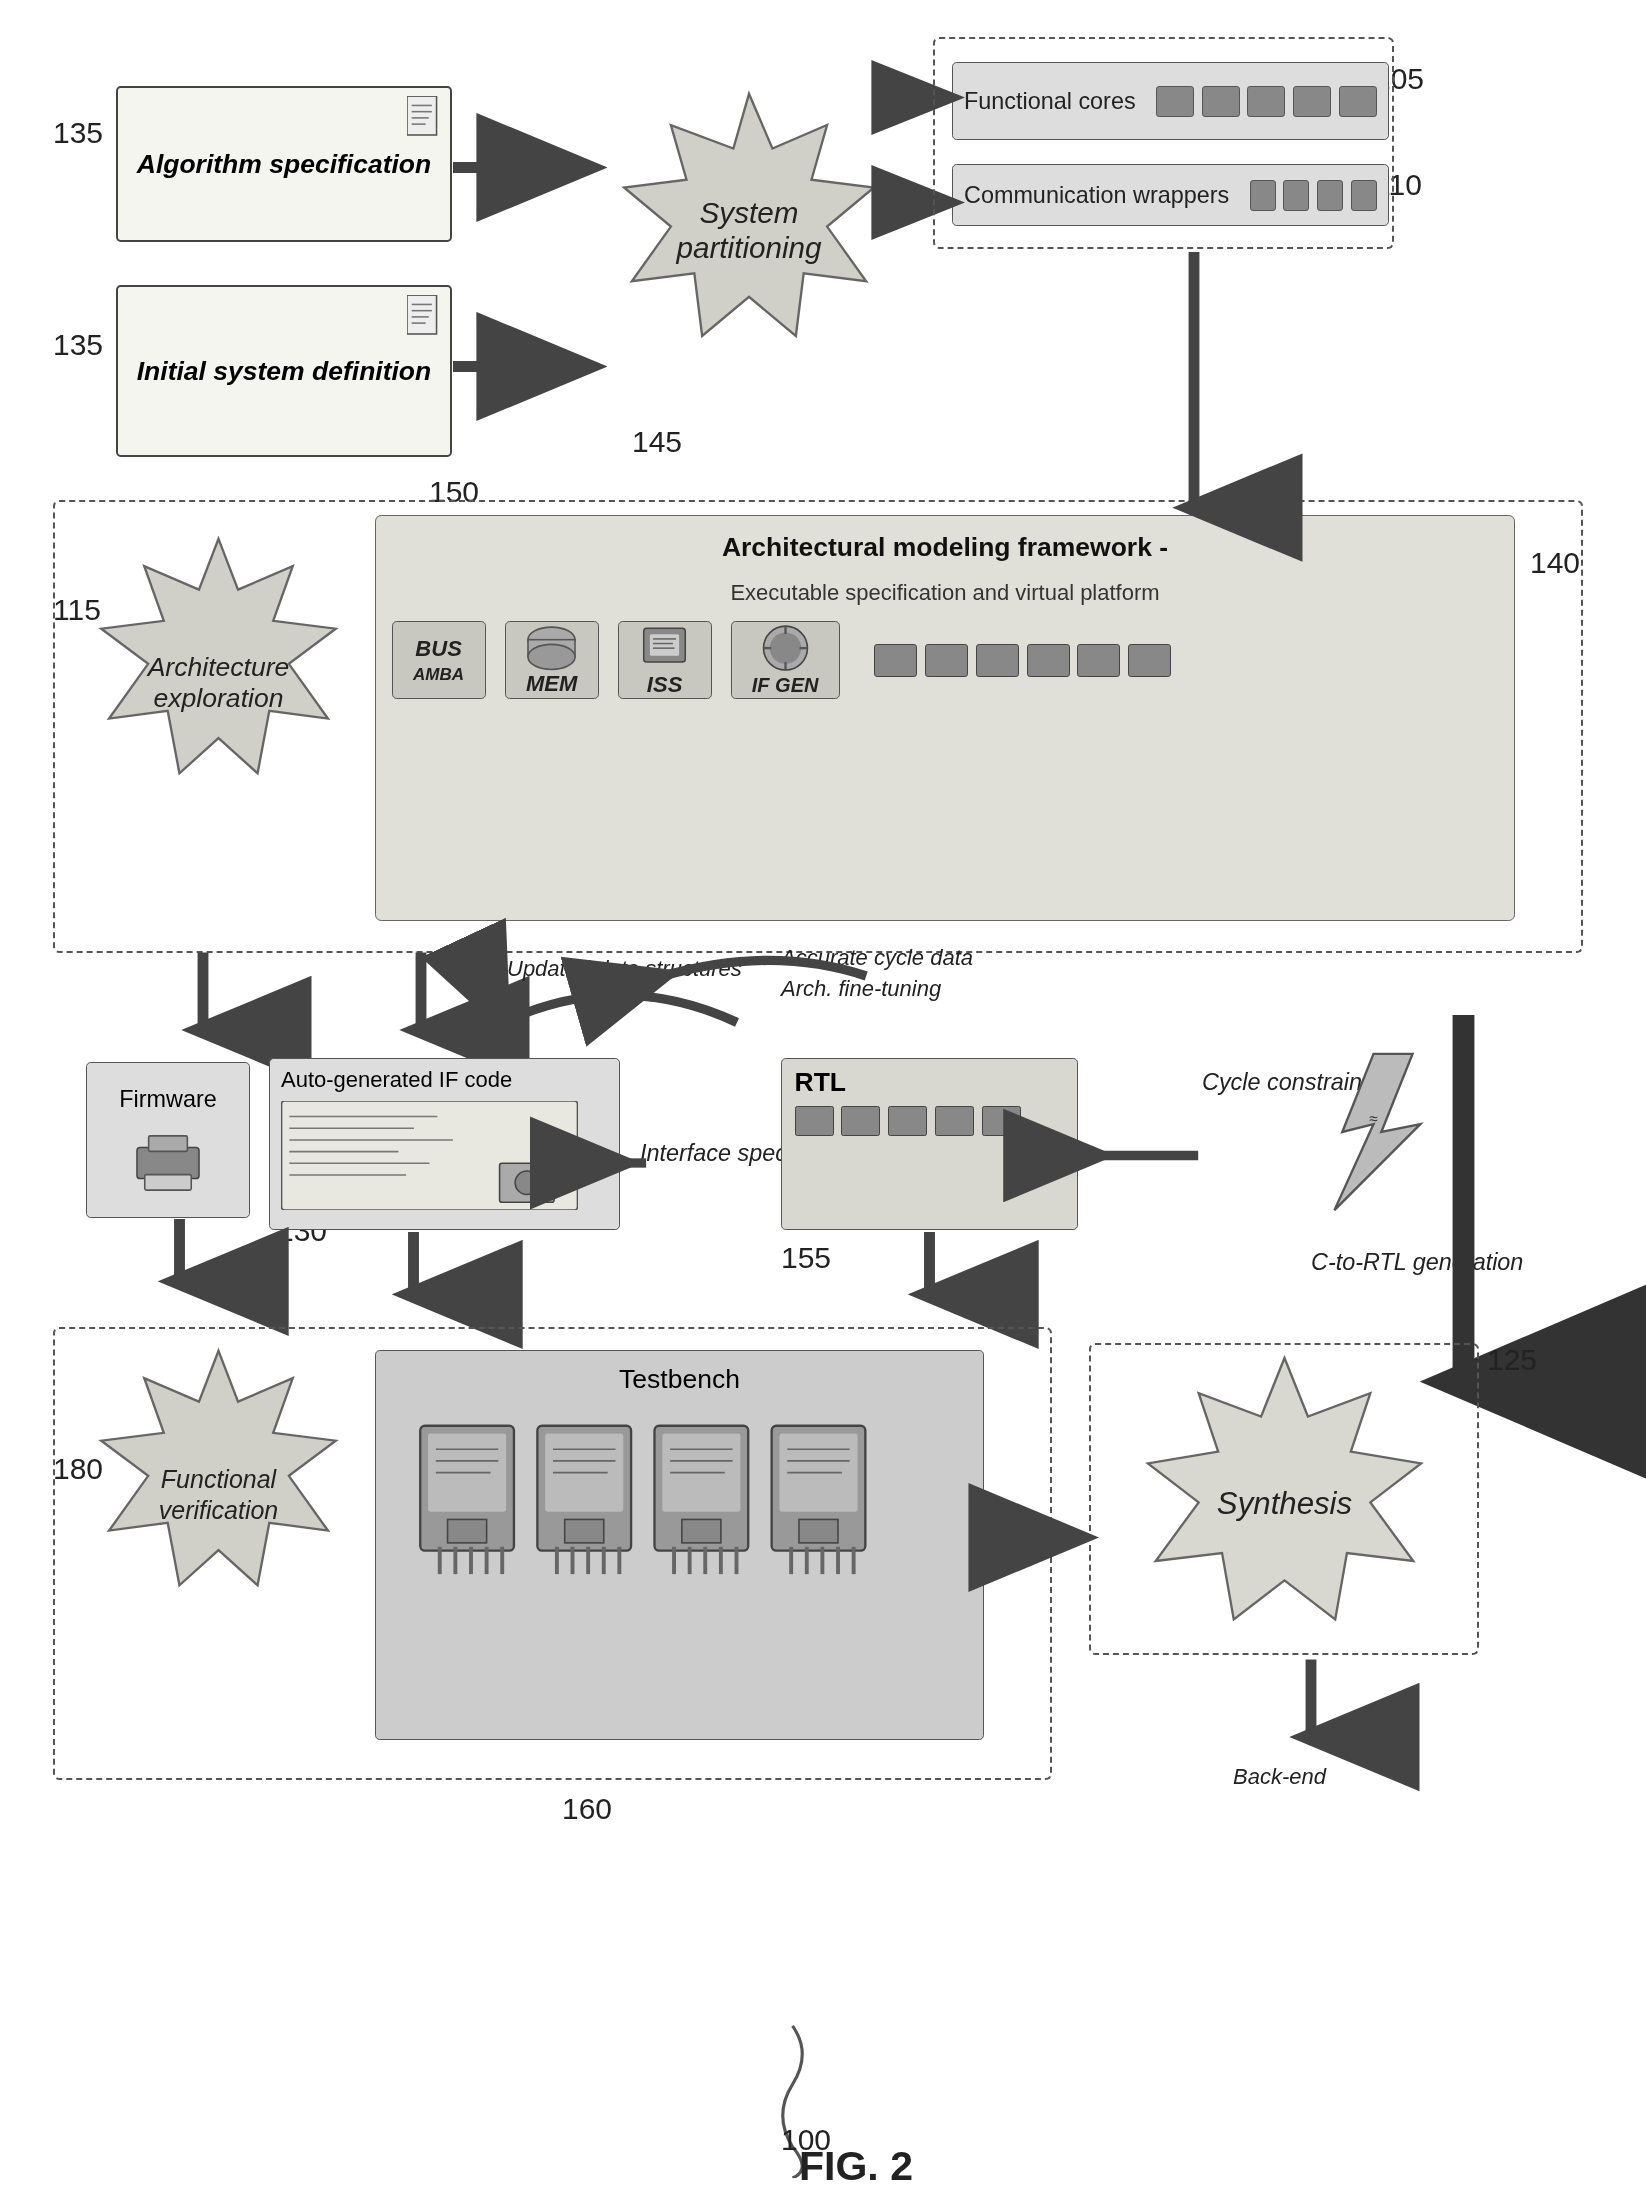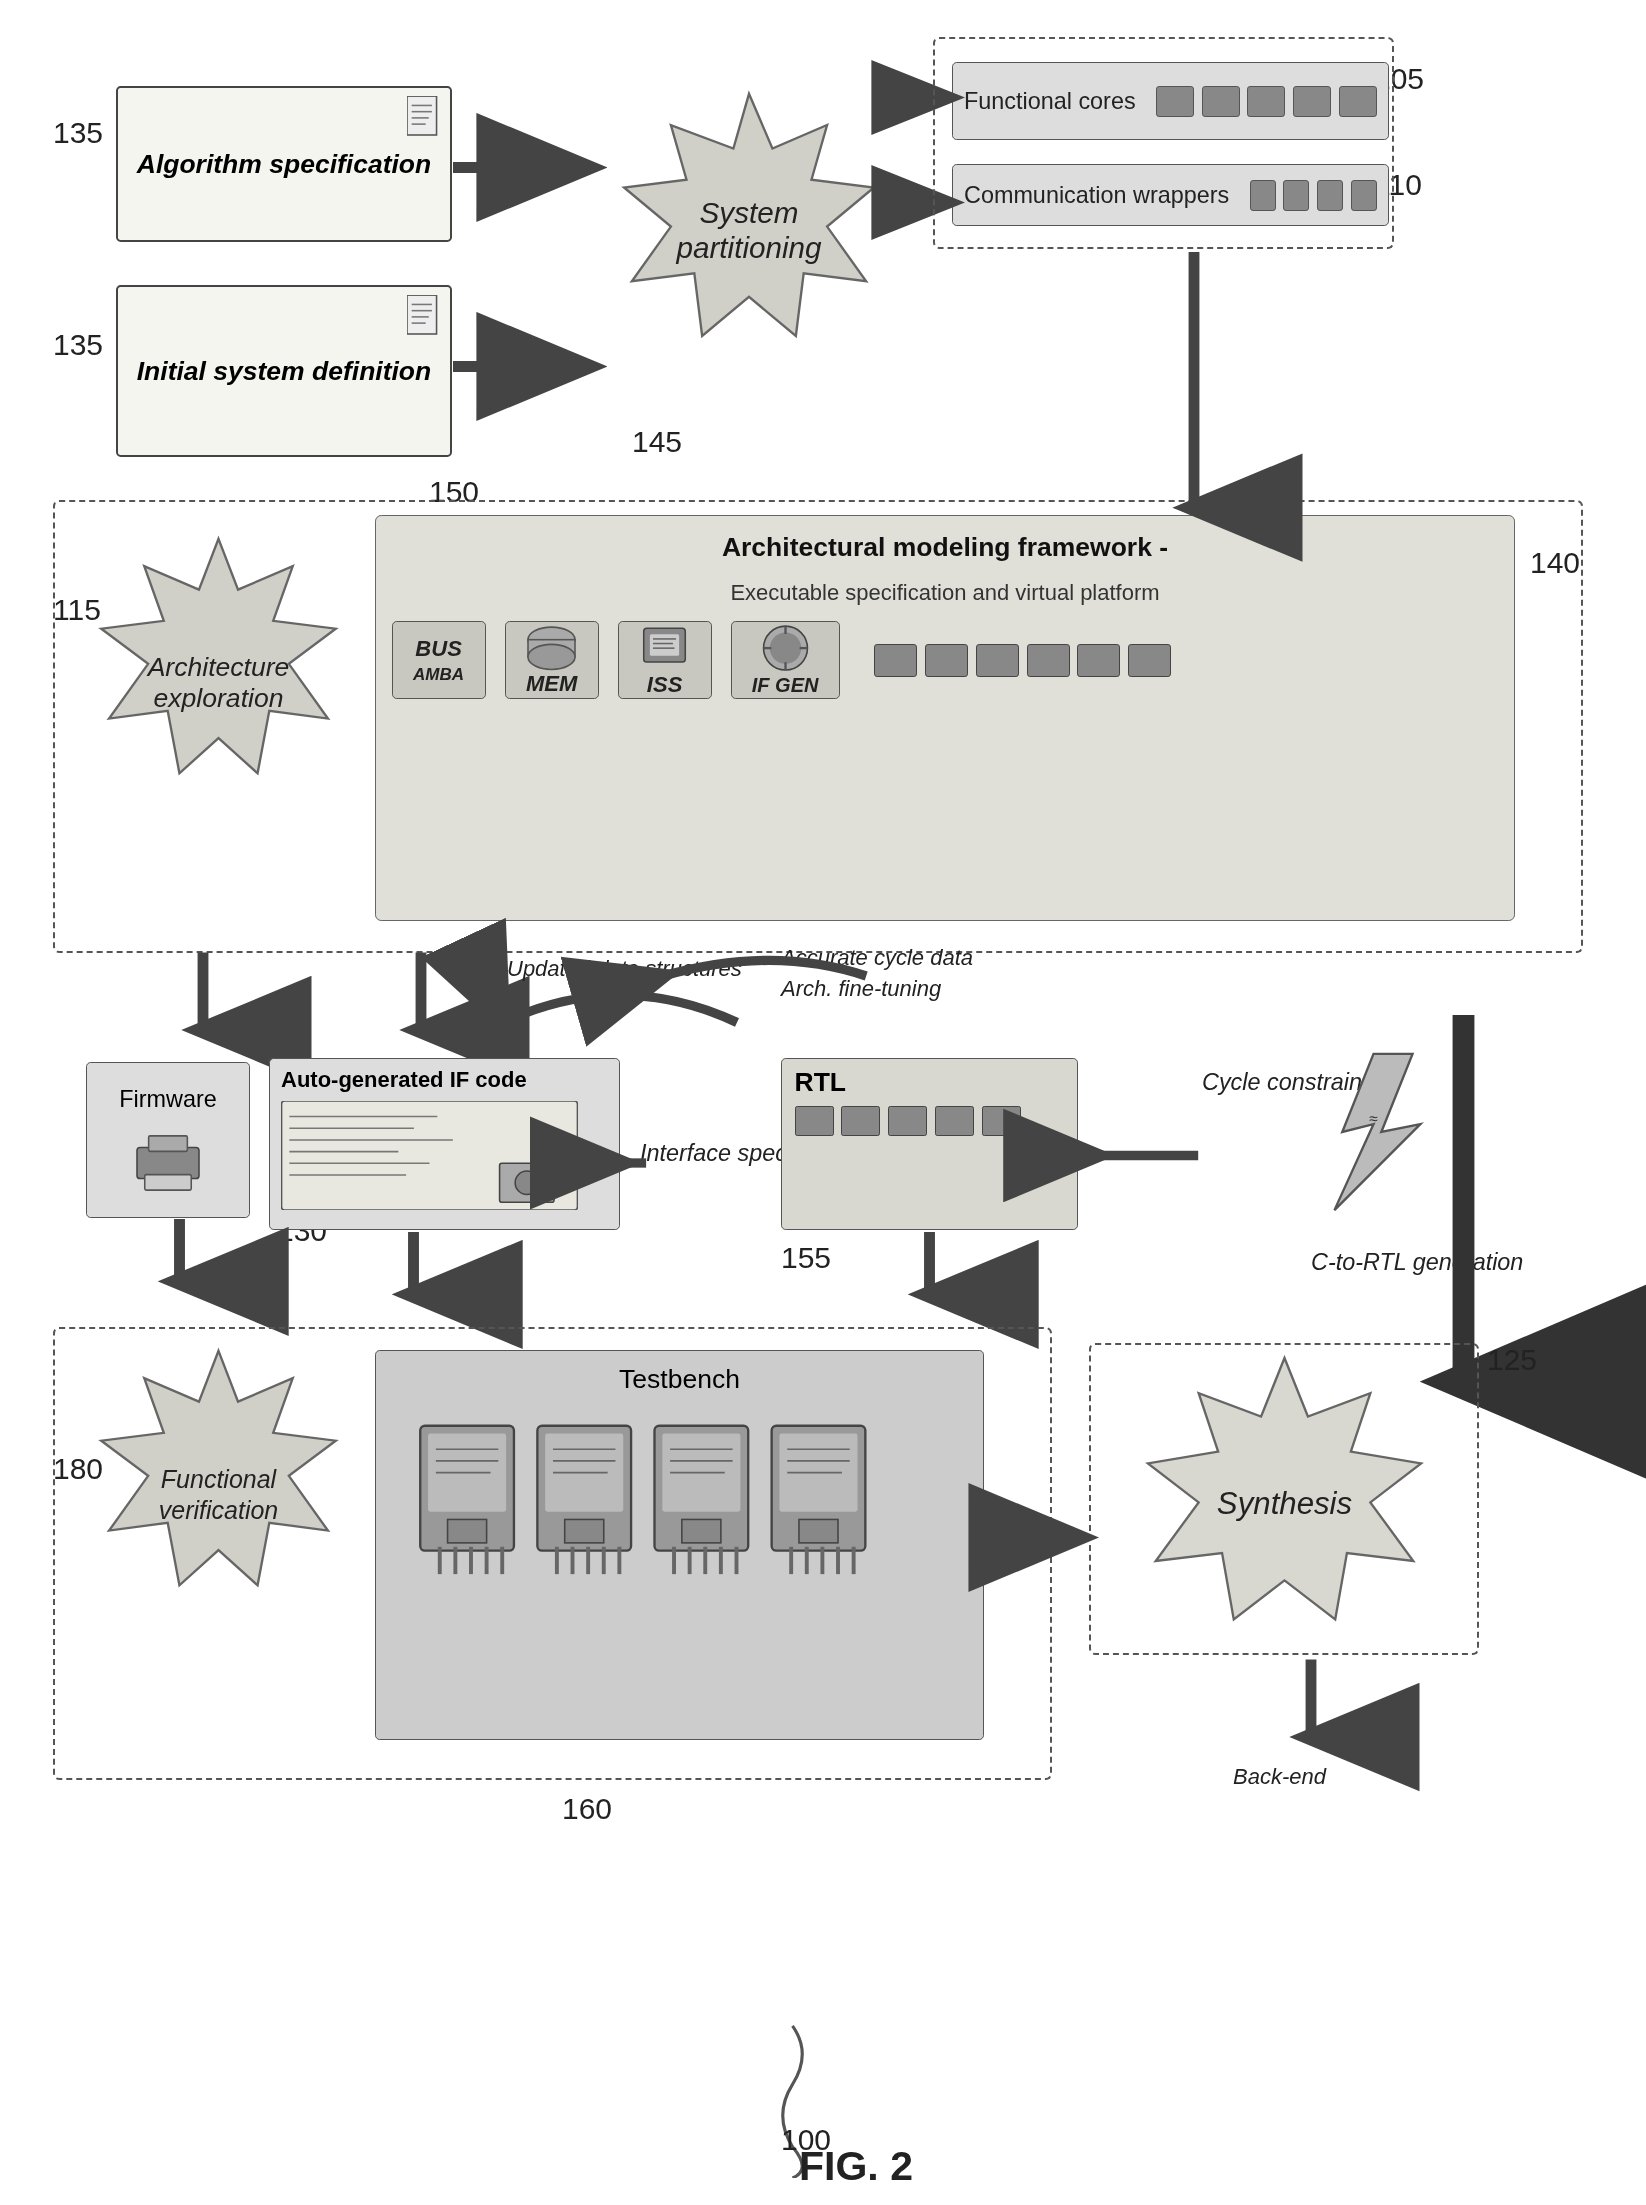--- a/index.html
+++ b/index.html
@@ -443,21 +443,21 @@
     <svg width="78" height="62" viewBox="0 0 100 80">
       <rect x="10" y="20" width="80" height="40" rx="4" fill="#888" stroke="#444" stroke-width="2"></rect>
       <rect x="25" y="5" width="50" height="20" rx="2" fill="#aaa" stroke="#555" stroke-width="2"></rect>
       <rect x="20" y="55" width="60" height="20" rx="2" fill="#ccc" stroke="#555" stroke-width="2"></rect>
     </svg>
   </div>
 
   <div class="ref-label" style="left:277px; top:1214px;">130</div>
 
   <div class="ifcode-box" style="left:269px; top:1058px; width:351px; height:172px;">
-    <div style="font-size:22px; font-weight:bold; margin-bottom:7.8px;">Auto-generated IF code</div>
+    <div style="font-size:22px; font-weight:normal; margin-bottom:7.8px;">Auto-generated IF code</div>
     
     <svg width="297" height="109" viewBox="0 0 380 140">
       <rect x="0" y="0" width="380" height="140" rx="4" fill="#e8e8e0" stroke="#555" stroke-width="2"></rect>
       <line x1="10" y1="20" x2="200" y2="20" stroke="#777" stroke-width="2"></line>
       <line x1="10" y1="35" x2="170" y2="35" stroke="#777" stroke-width="2"></line>
       <line x1="10" y1="50" x2="220" y2="50" stroke="#777" stroke-width="2"></line>
       <line x1="10" y1="65" x2="150" y2="65" stroke="#777" stroke-width="2"></line>
       <line x1="10" y1="80" x2="190" y2="80" stroke="#777" stroke-width="2"></line>
       <line x1="10" y1="95" x2="160" y2="95" stroke="#777" stroke-width="2"></line>
       <rect x="280" y="80" width="70" height="50" rx="3" fill="#aaa" stroke="#444" stroke-width="2"></rect>

